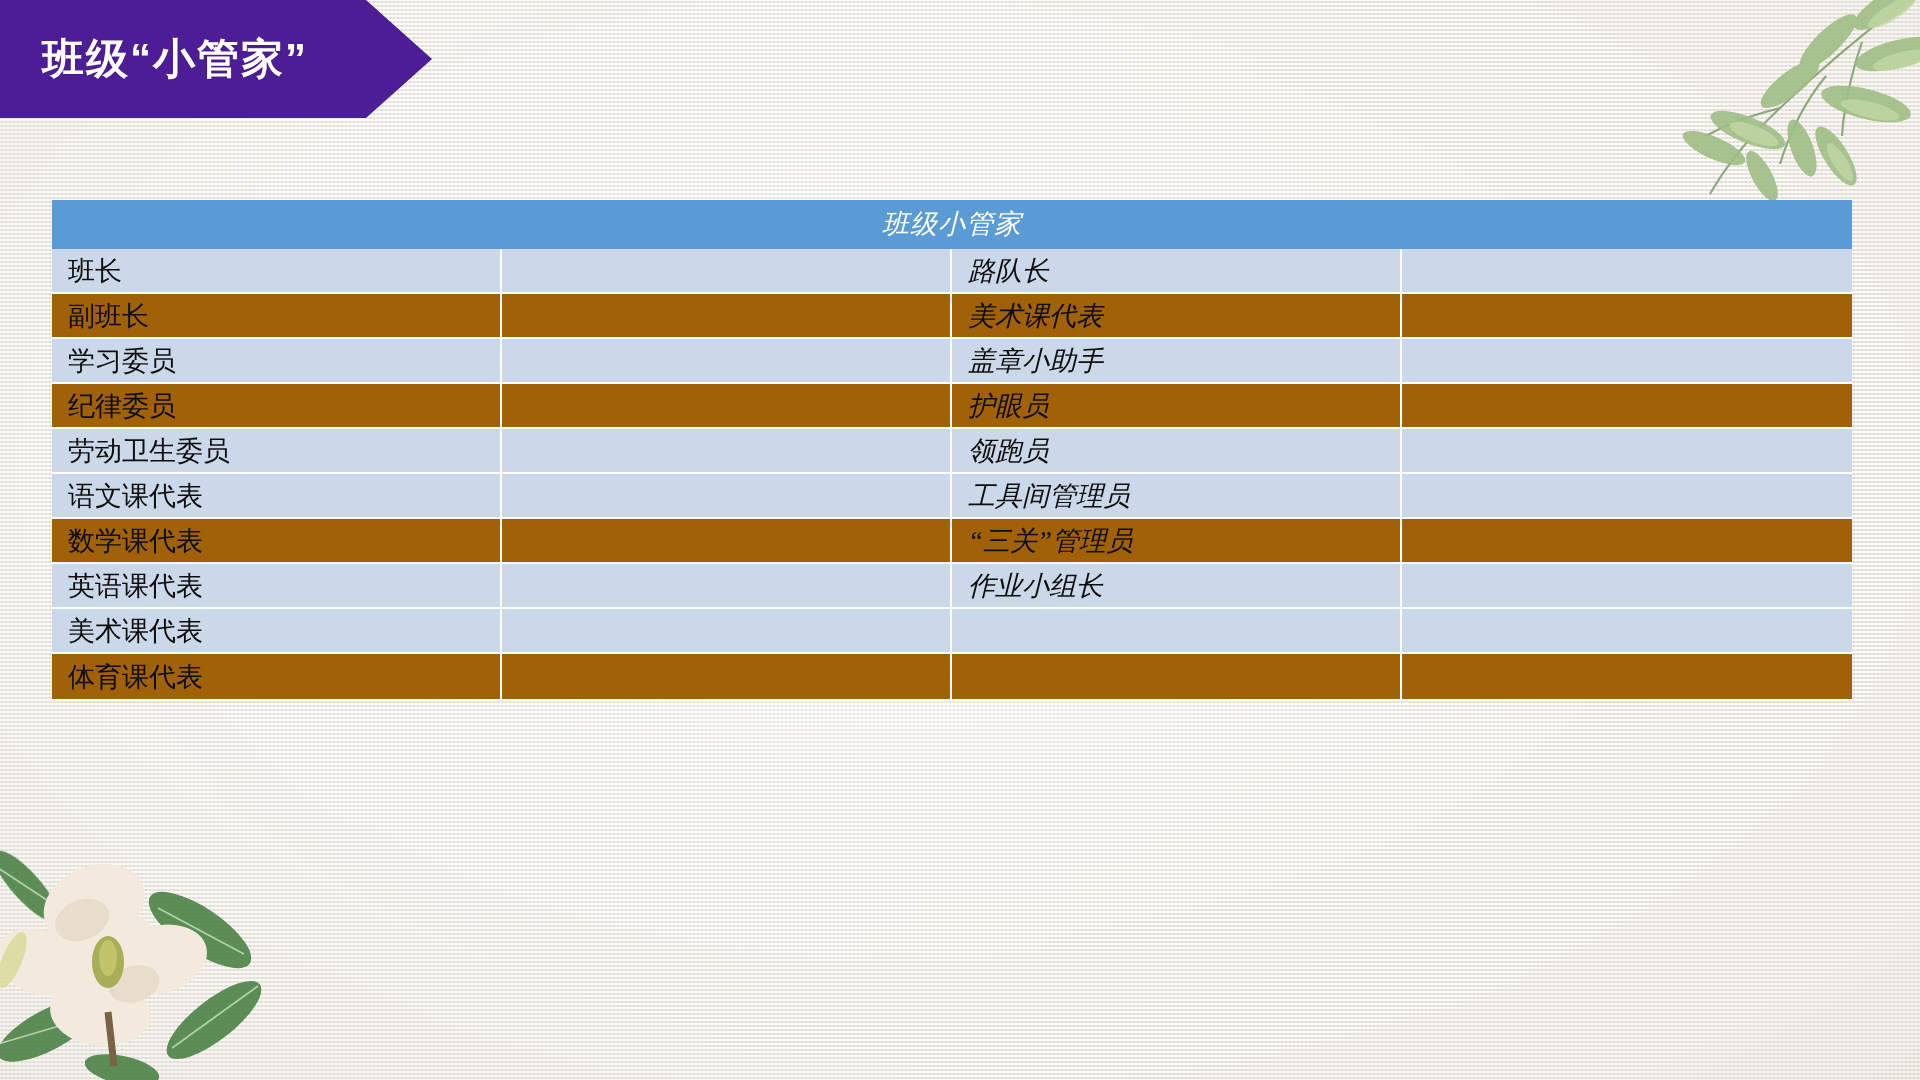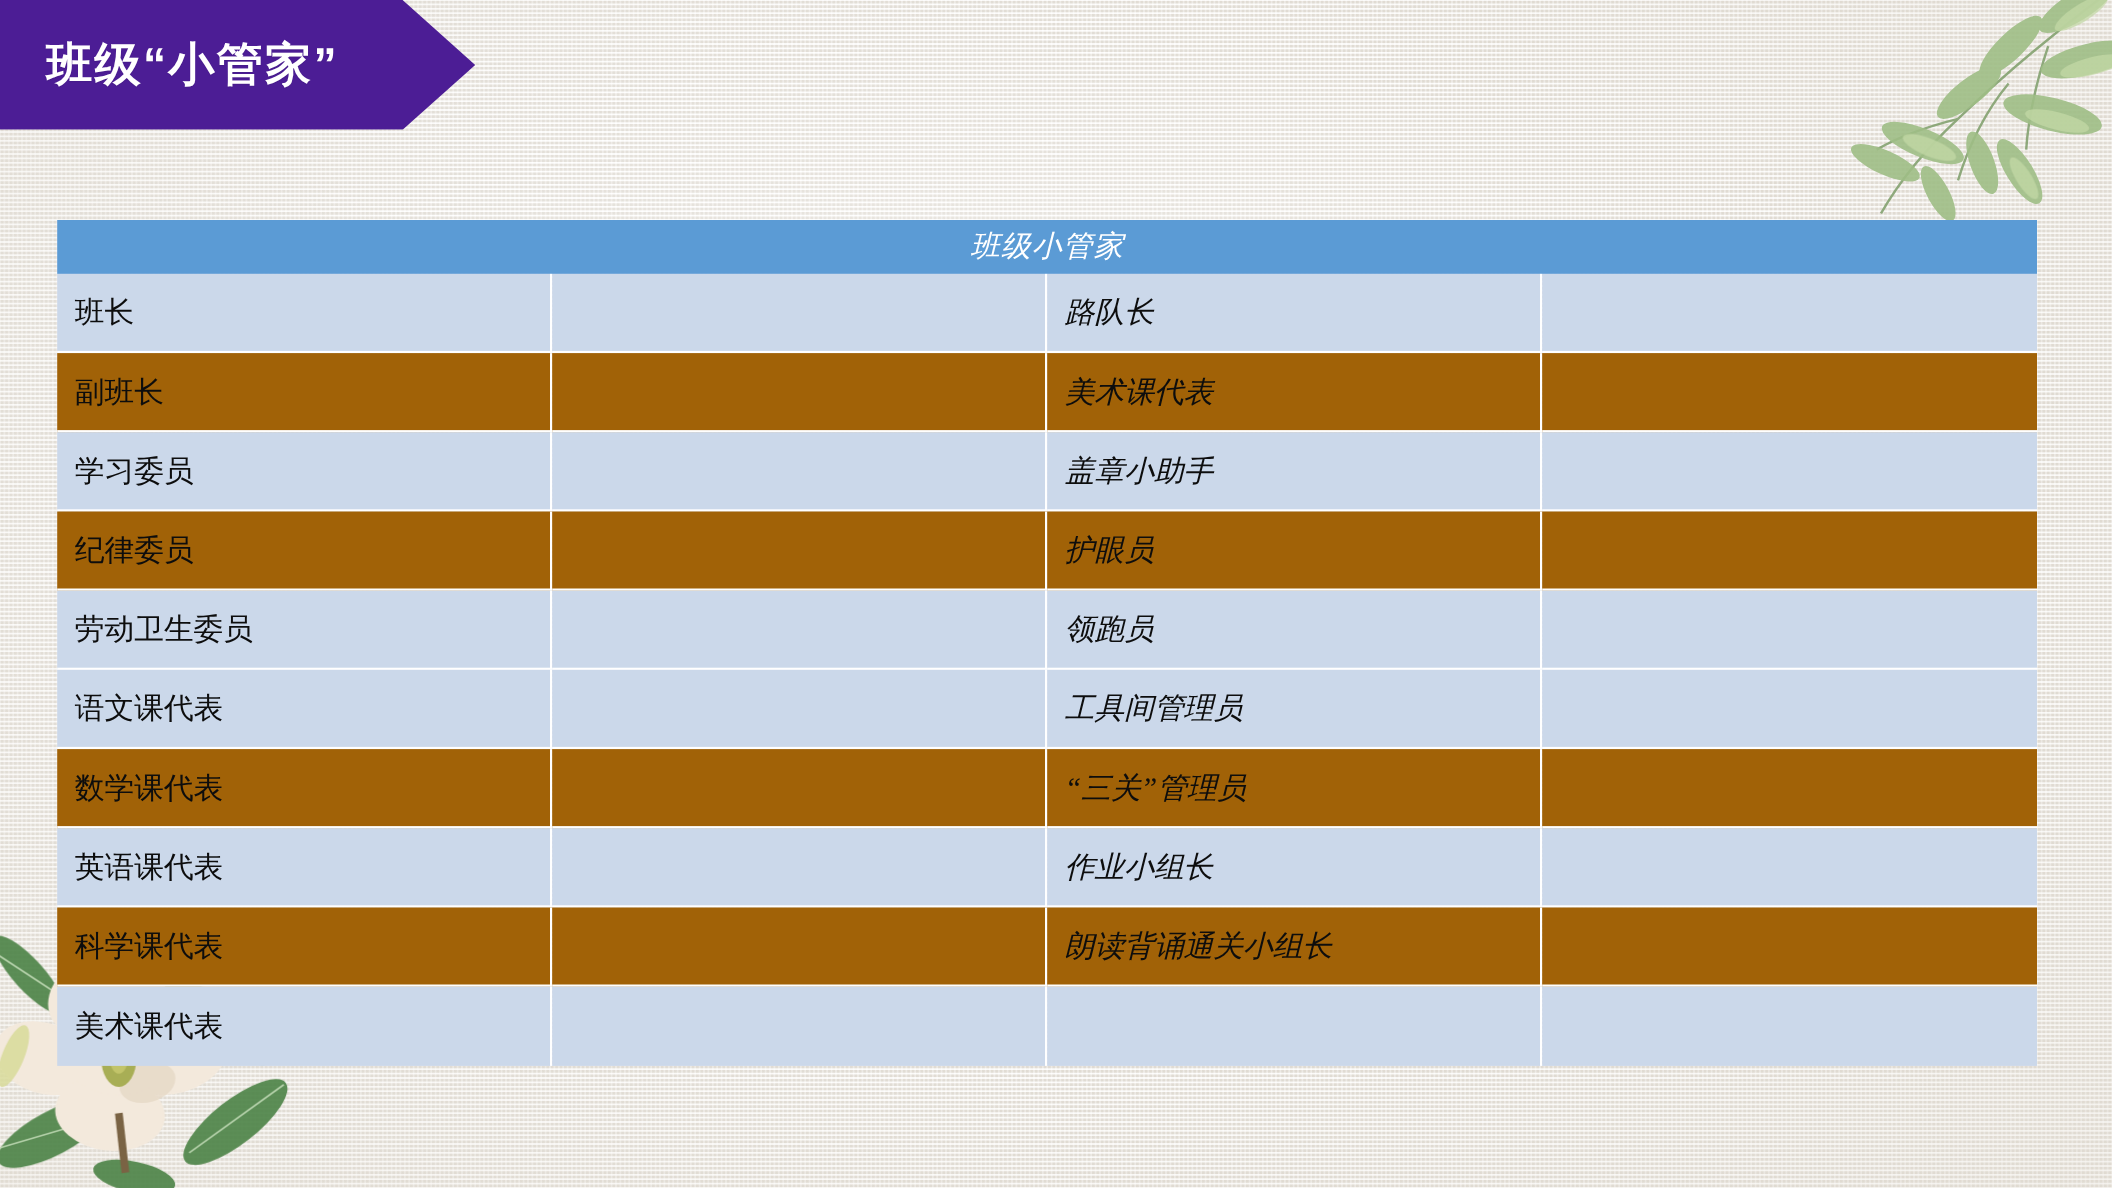--- a/index.html
+++ b/index.html
@@ -70,21 +70,21 @@
     font-weight:normal;
     font-size:27px;
     height:49px;
     line-height:49px;
     text-align:center;
     letter-spacing:1px;
     padding:0;
     font-style:italic;
   }
   #roster-table td{
-    height:72px;
+    height:45px;
     padding:0 0 0 16px;
     font-size:27px;
     color:#0d0d0d;
     white-space:nowrap;
     overflow:hidden;
     border-right:2px solid #ffffff;
     border-bottom:2px solid #ffffff;
     vertical-align:middle;
   }
   #roster-table td.last-col{ border-right:none; }
@@ -220,26 +220,26 @@
         <td class="col-b"></td>
         <td class="col-c">“三关”管理员</td>
         <td class="col-d last-col"></td>
       </tr>
       <tr class="row-odd">
         <td class="col-a">英语课代表</td>
         <td class="col-b"></td>
         <td class="col-c">作业小组长</td>
         <td class="col-d last-col"></td>
       </tr>
-      <tr class="row-even">
-        <td class="col-a">科学课代表</td>
-        <td class="col-b"></td>
-        <td class="col-c">朗读背诵通关小组长</td>
-        <td class="col-d last-col"></td>
-      </tr>
       <tr class="row-odd">
         <td class="col-a">美术课代表</td>
+        <td class="col-b"></td>
+        <td class="col-c"></td>
+        <td class="col-d last-col"></td>
+      </tr>
+      <tr class="row-even">
+        <td class="col-a">体育课代表</td>
         <td class="col-b"></td>
         <td class="col-c"></td>
         <td class="col-d last-col"></td>
       </tr>
     </tbody>
 </table>
 
 </body></html>

